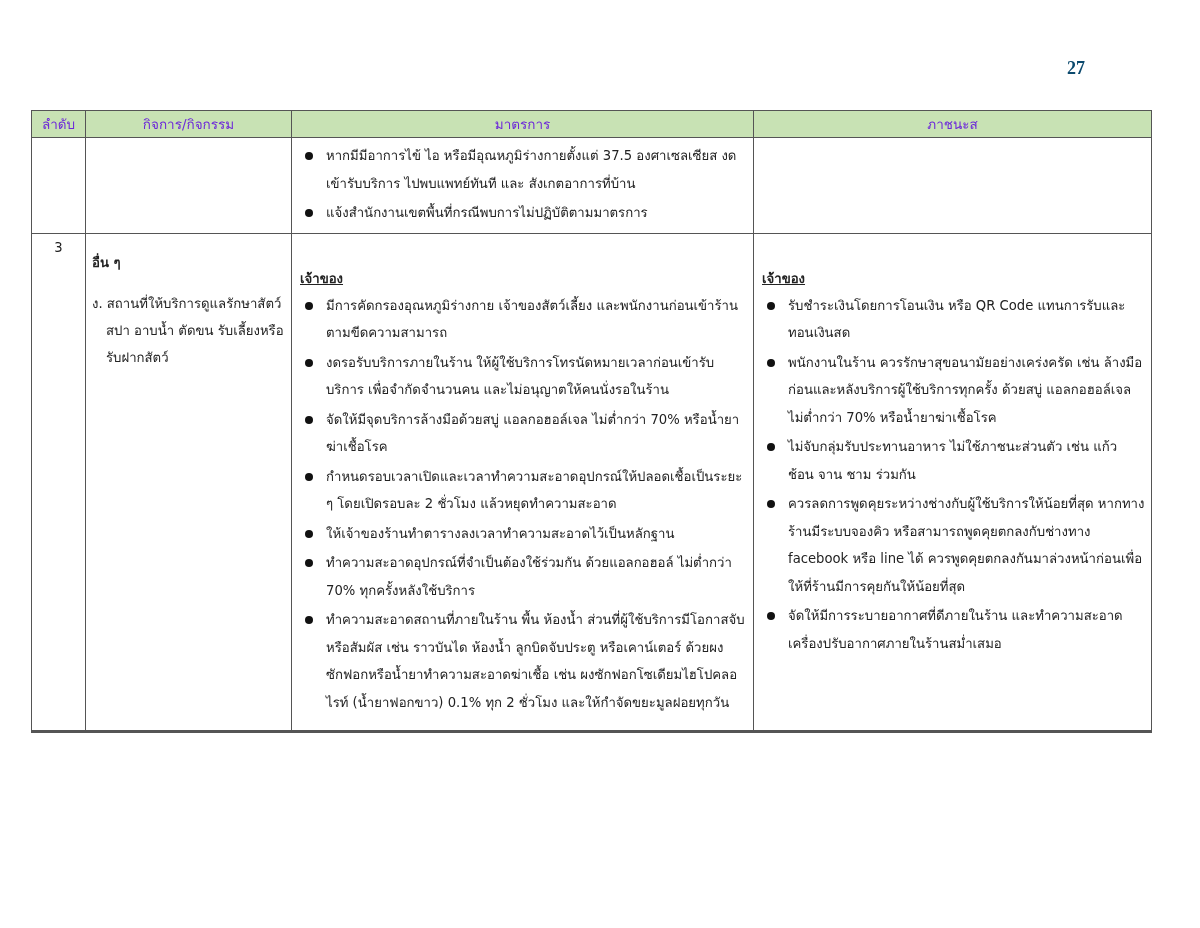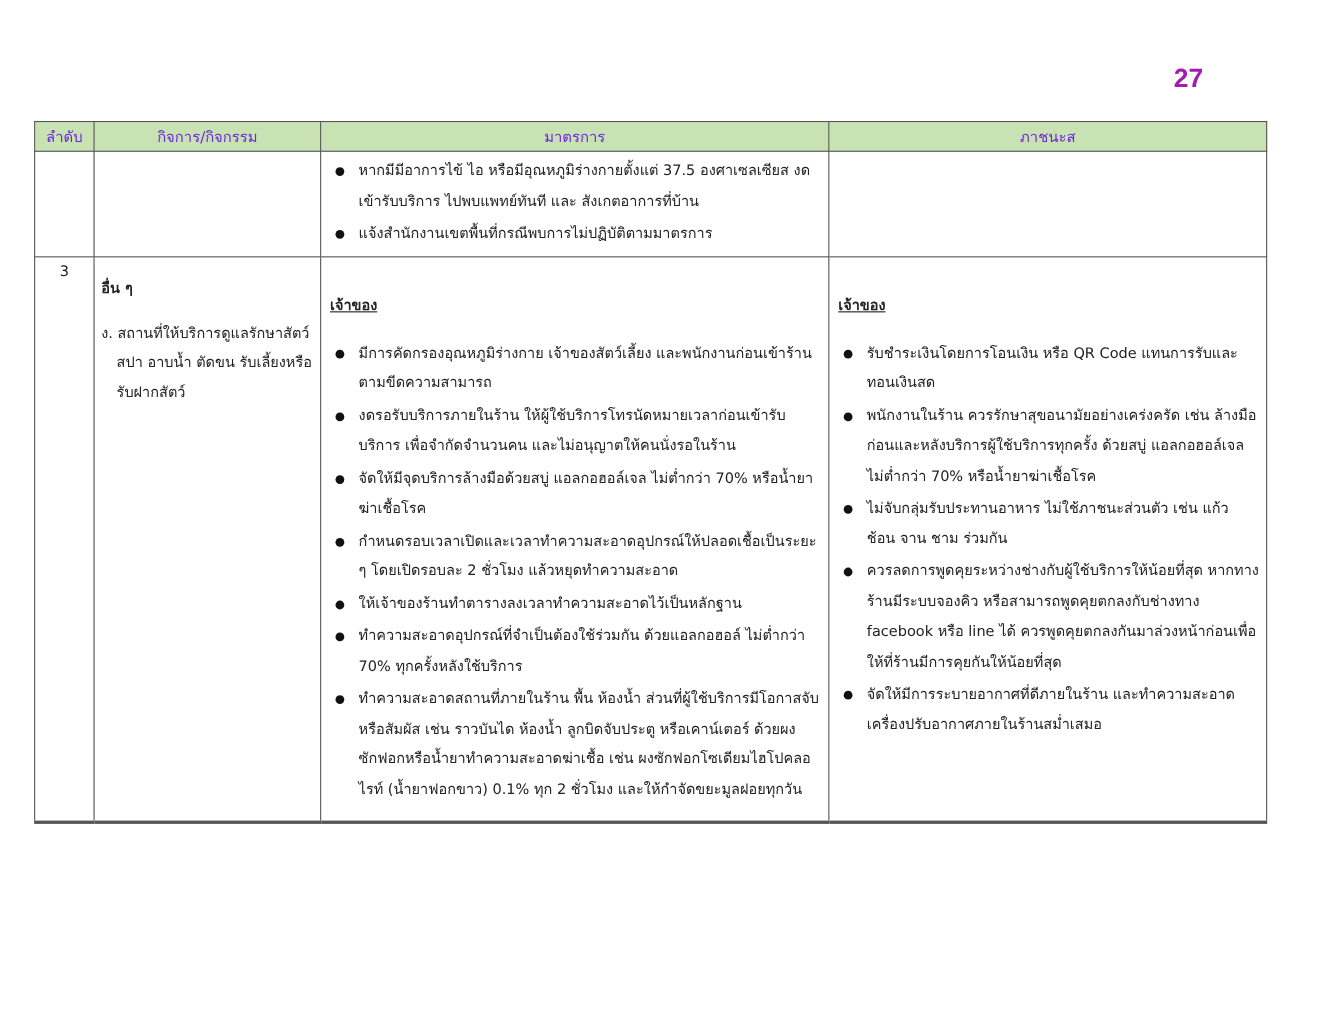--- a/index.html
+++ b/index.html
@@ -12,24 +12,24 @@
       height: 928px;
       position: relative;
       overflow: hidden;
       font-family: "DejaVu Sans", sans-serif;
       color: #222;
     }
     .page-number {
       position: absolute;
       left: 1067px;
       top: 58px;
-      font-family: Liberation Sans, sans-serif;
+      font-family: Liberation Serif, serif;
       font-weight: bold;
-      font-size: 24px;
-      color: #a21caf;
+      font-size: 18px;
+      color: #0c4a6e;
     }
     table.doc-table {
       position: absolute;
       left: 31px;
       top: 110px;
       width: 1120px;
       border-collapse: collapse;
       table-layout: fixed;
       font-size: 13.2px;
     }
@@ -73,21 +73,21 @@
       margin-top: 16px;
     }
     td.measure-cell, td.advice-cell {
       padding: 6px 4px 12px 8px;
     }
     .section-heading {
       font-weight: bold;
       text-decoration: underline;
       margin-top: 28px;
       line-height: 22px;
-      margin-bottom: 18px;
+      margin-bottom: 2px;
     }
     ul.bullets {
       list-style: none;
       margin: 0;
       padding: 0;
     }
     ul.bullets li {
       position: relative;
       padding-left: 26px;
       line-height: 27.5px;

